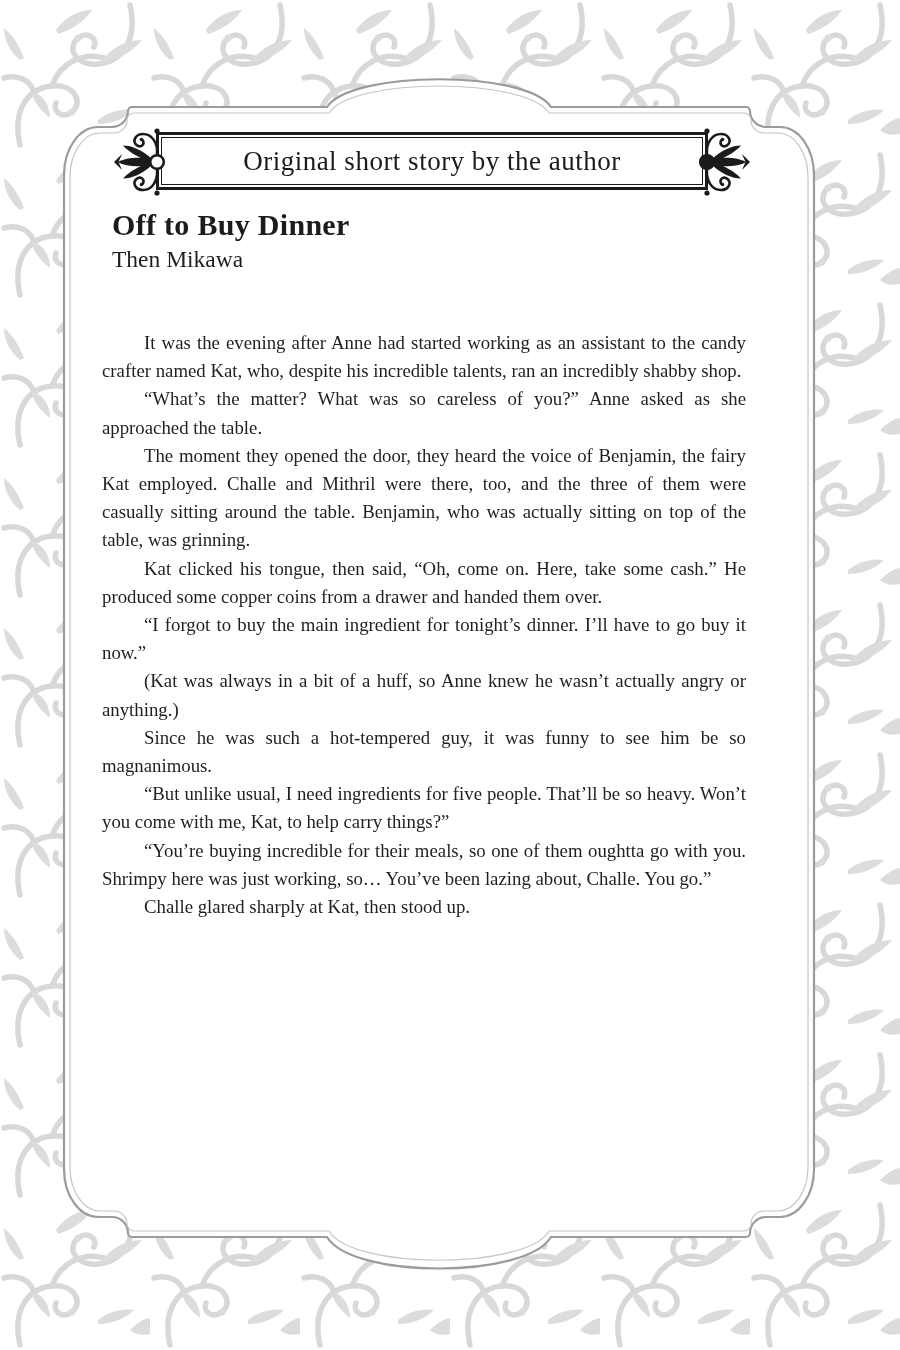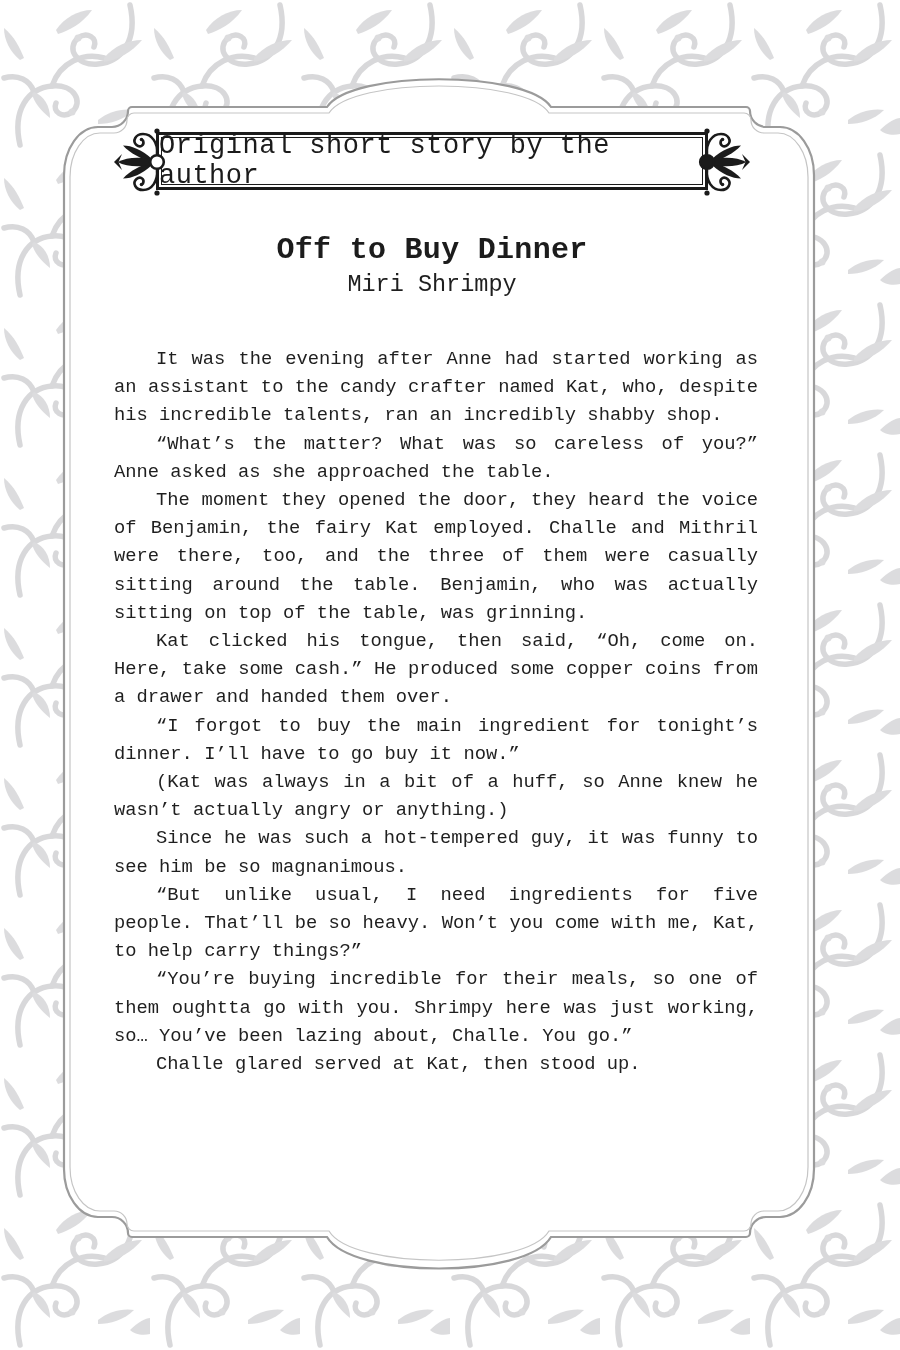--- a/index.html
+++ b/index.html
@@ -2,21 +2,21 @@
 <html><head>
 <meta charset="utf-8">
 <style>
   html,body{
     margin:0; padding:0;
     width:900px; height:1350px;
     overflow:hidden;
     background:#ffffff;
     font-family:"Liberation Serif","DejaVu Serif",serif;
   }
-  .stage{ position:relative; width:900px; height:1350px;font-family:Liberation Mono, monospace; }
+  .stage{ position:relative; width:900px; height:1350px; }
 
   
   .bg-svg, .frame-svg{
     position:absolute; left:0; top:0; width:900px; height:1350px;
     pointer-events:none;
   }
   .bg-svg{ z-index:0; }
   .frame-svg{ z-index:1; }
 
   .content{ position:absolute; left:0; top:0; width:900px; height:1350px; z-index:2; color:#1f1f1f; }
@@ -36,30 +36,29 @@
     display:flex; align-items:center; justify-content:center;
     font-size:27px; letter-spacing:.5px; color:#1b1b1b;
     z-index:1;
   }
   .orn{ position:absolute; top:-2px; }
   .orn-left{ left:0; }
   .orn-right{ right:0; transform:scaleX(-1); }
   .orn-right .orn-eye{ fill:#1b1b1b; }
 
   
-  .title-block{ position:absolute; left:112px; top:233px; width:640px; text-align:center; }
+  .title-block{ position:absolute; left:112px; top:208px; width:640px; }
   .story-title{ margin:0; font-size:30px; font-weight:bold; letter-spacing:.3px; color:#1c1c1c; }
   .story-author{ margin:4px 0 0 0; font-size:23.5px; font-weight:normal; color:#1f1f1f; }
 
   
   .story{
-    position:absolute; left:114px; top:329px; width:644px;
+    position:absolute; left:102px; top:329px; width:644px;
     font-size:18.8px; line-height:28.2px;
     text-align:justify;
-    margin-top:16px;
   }
   .story p{ margin:0; text-indent:42px; }
 </style>
 </head>
 <body>
 
 <div class="stage">
 
   <svg class="bg-svg" viewBox="0 0 900 1350" xmlns="http://www.w3.org/2000/svg">
     <defs>
@@ -154,30 +153,30 @@
           <path d="M40,41 C30,50 20,54.5 11,54.5 C18.5,46.5 29,41 40,38.5 Z"></path>
           <path d="M40,35.5 C28,32.5 15,33 5.5,38 C15,43 28,43.5 40,40.5 Z"></path>
           <path d="M10,30 L2,38 L10,46 L6.5,38 Z"></path>
         </g>
         <circle class="orn-eye" cx="45" cy="38" r="6.8" fill="#ffffff" stroke="#1b1b1b" stroke-width="2.6"></circle>
       </svg>
     </div>
 
     <div class="title-block">
       <h1 class="story-title">Off to Buy Dinner</h1>
-      <h2 class="story-author">Miri Shrimpy</h2>
+      <h2 class="story-author">Then Mikawa</h2>
     </div>
 
     <div class="story">
         <p>It was the evening after Anne had started working as an assistant to the candy crafter named Kat, who, despite his incredible talents, ran an incredibly shabby shop.</p>
         <p>“What’s the matter? What was so careless of you?” Anne asked as she approached the table.</p>
         <p>The moment they opened the door, they heard the voice of Benjamin, the fairy Kat employed. Challe and Mithril were there, too, and the three of them were casually sitting around the table. Benjamin, who was actually sitting on top of the table, was grinning.</p>
         <p>Kat clicked his tongue, then said, “Oh, come on. Here, take some cash.” He produced some copper coins from a drawer and handed them over.</p>
         <p>“I forgot to buy the main ingredient for tonight’s dinner. I’ll have to go buy it now.”</p>
         <p>(Kat was always in a bit of a huff, so Anne knew he wasn’t actually angry or anything.)</p>
         <p>Since he was such a hot-tempered guy, it was funny to see him be so magnanimous.</p>
         <p>“But unlike usual, I need ingredients for five people. That’ll be so heavy. Won’t you come with me, Kat, to help carry things?”</p>
         <p>“You’re buying incredible for their meals, so one of them oughtta go with you. Shrimpy here was just working, so… You’ve been lazing about, Challe. You go.”</p>
-        <p>Challe glared served at Kat, then stood up.</p>
+        <p>Challe glared sharply at Kat, then stood up.</p>
       </div>
 
   </div>
 </div>
 
 </body></html>

